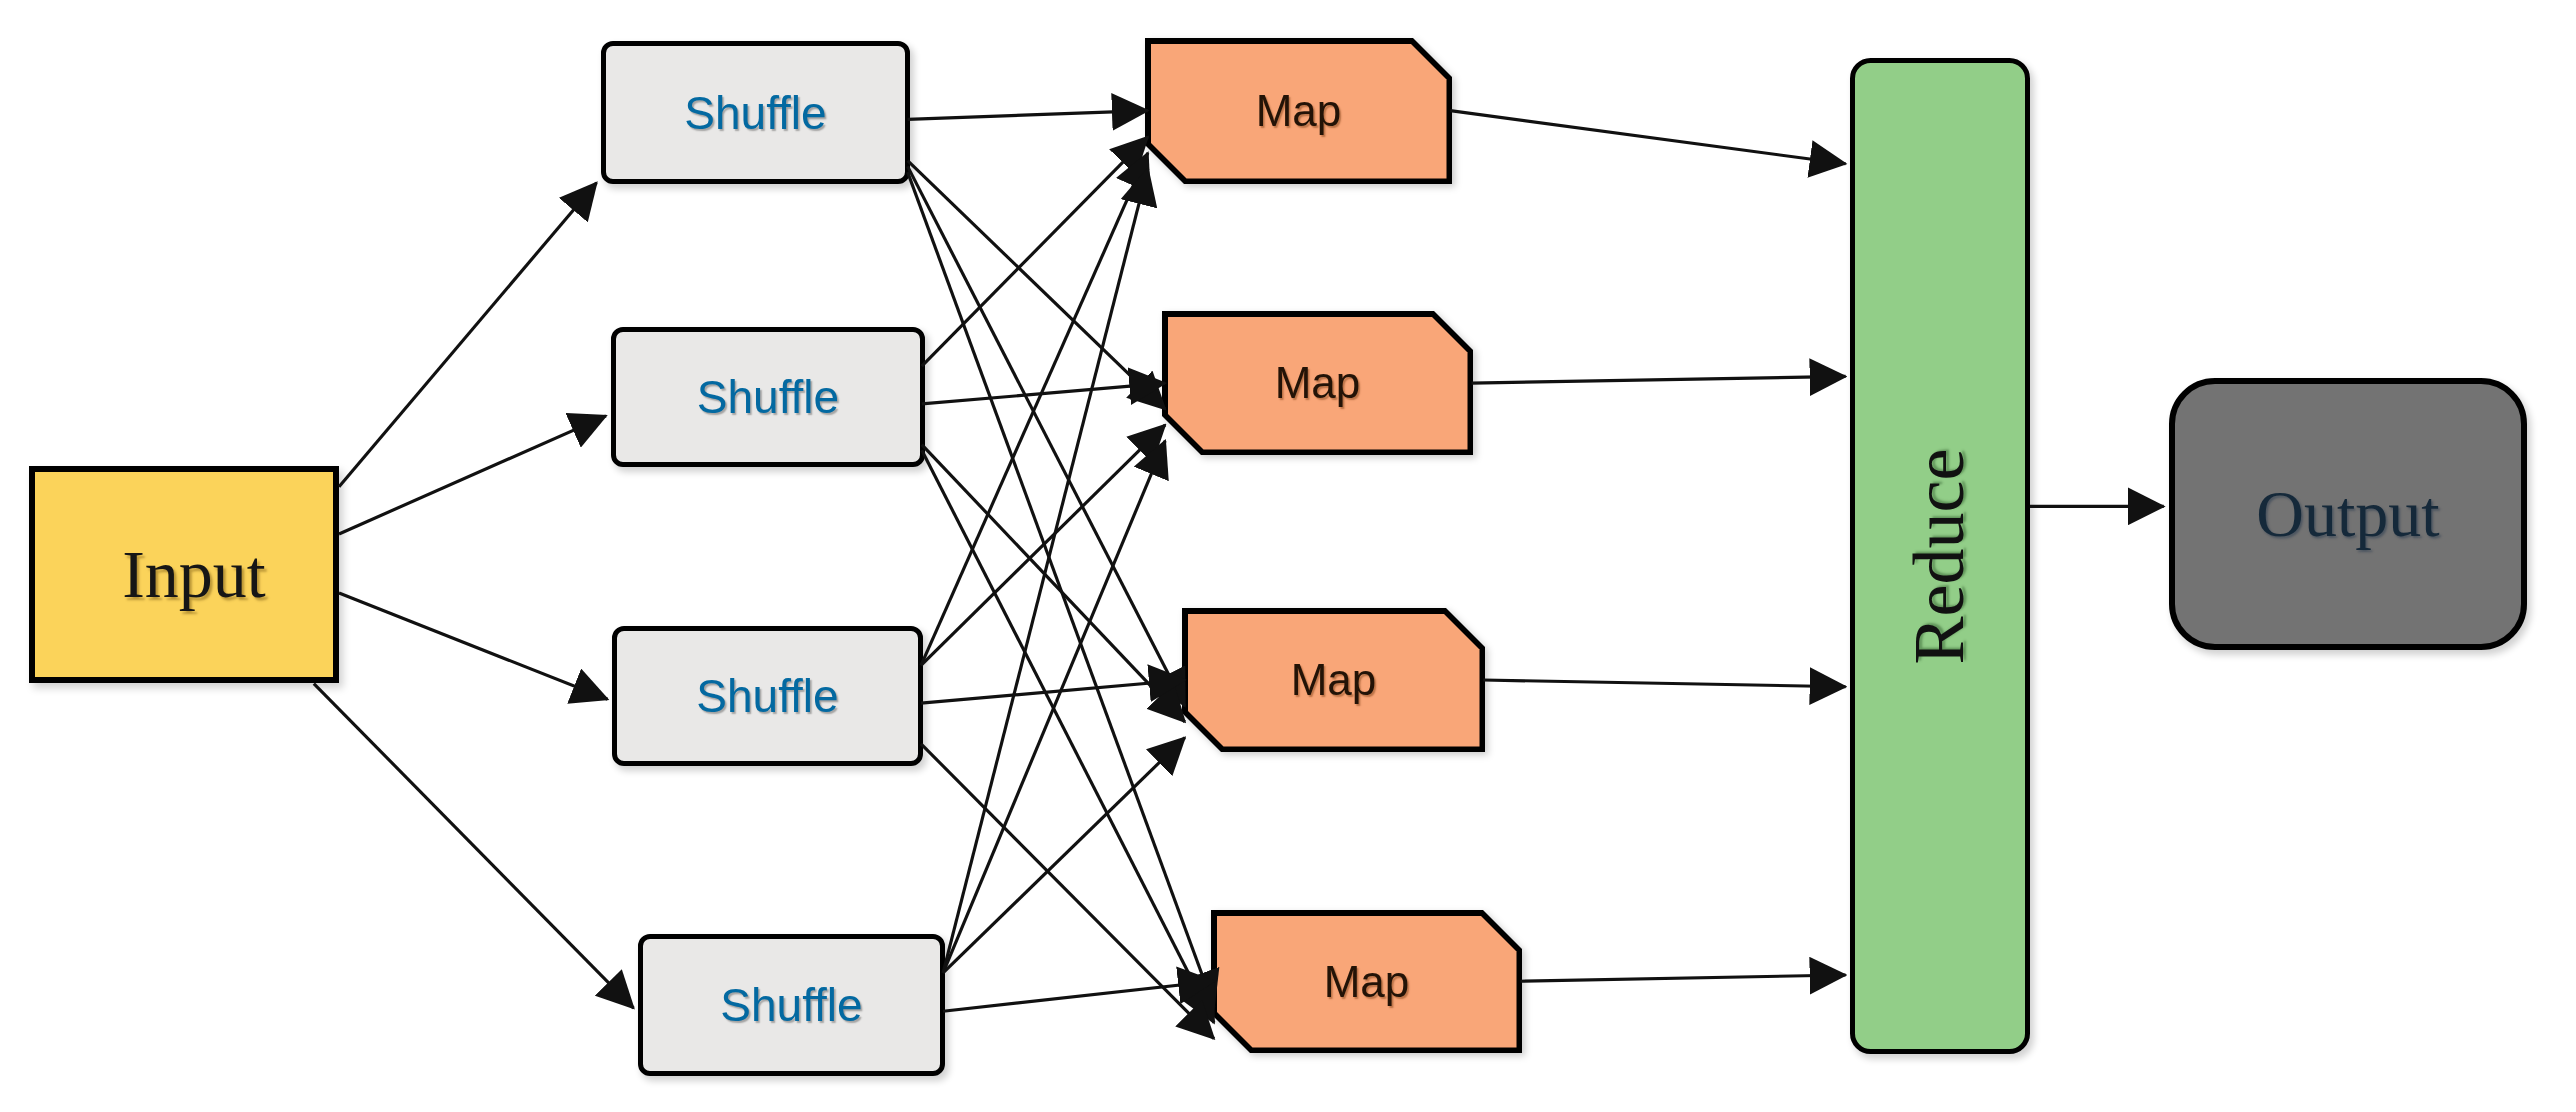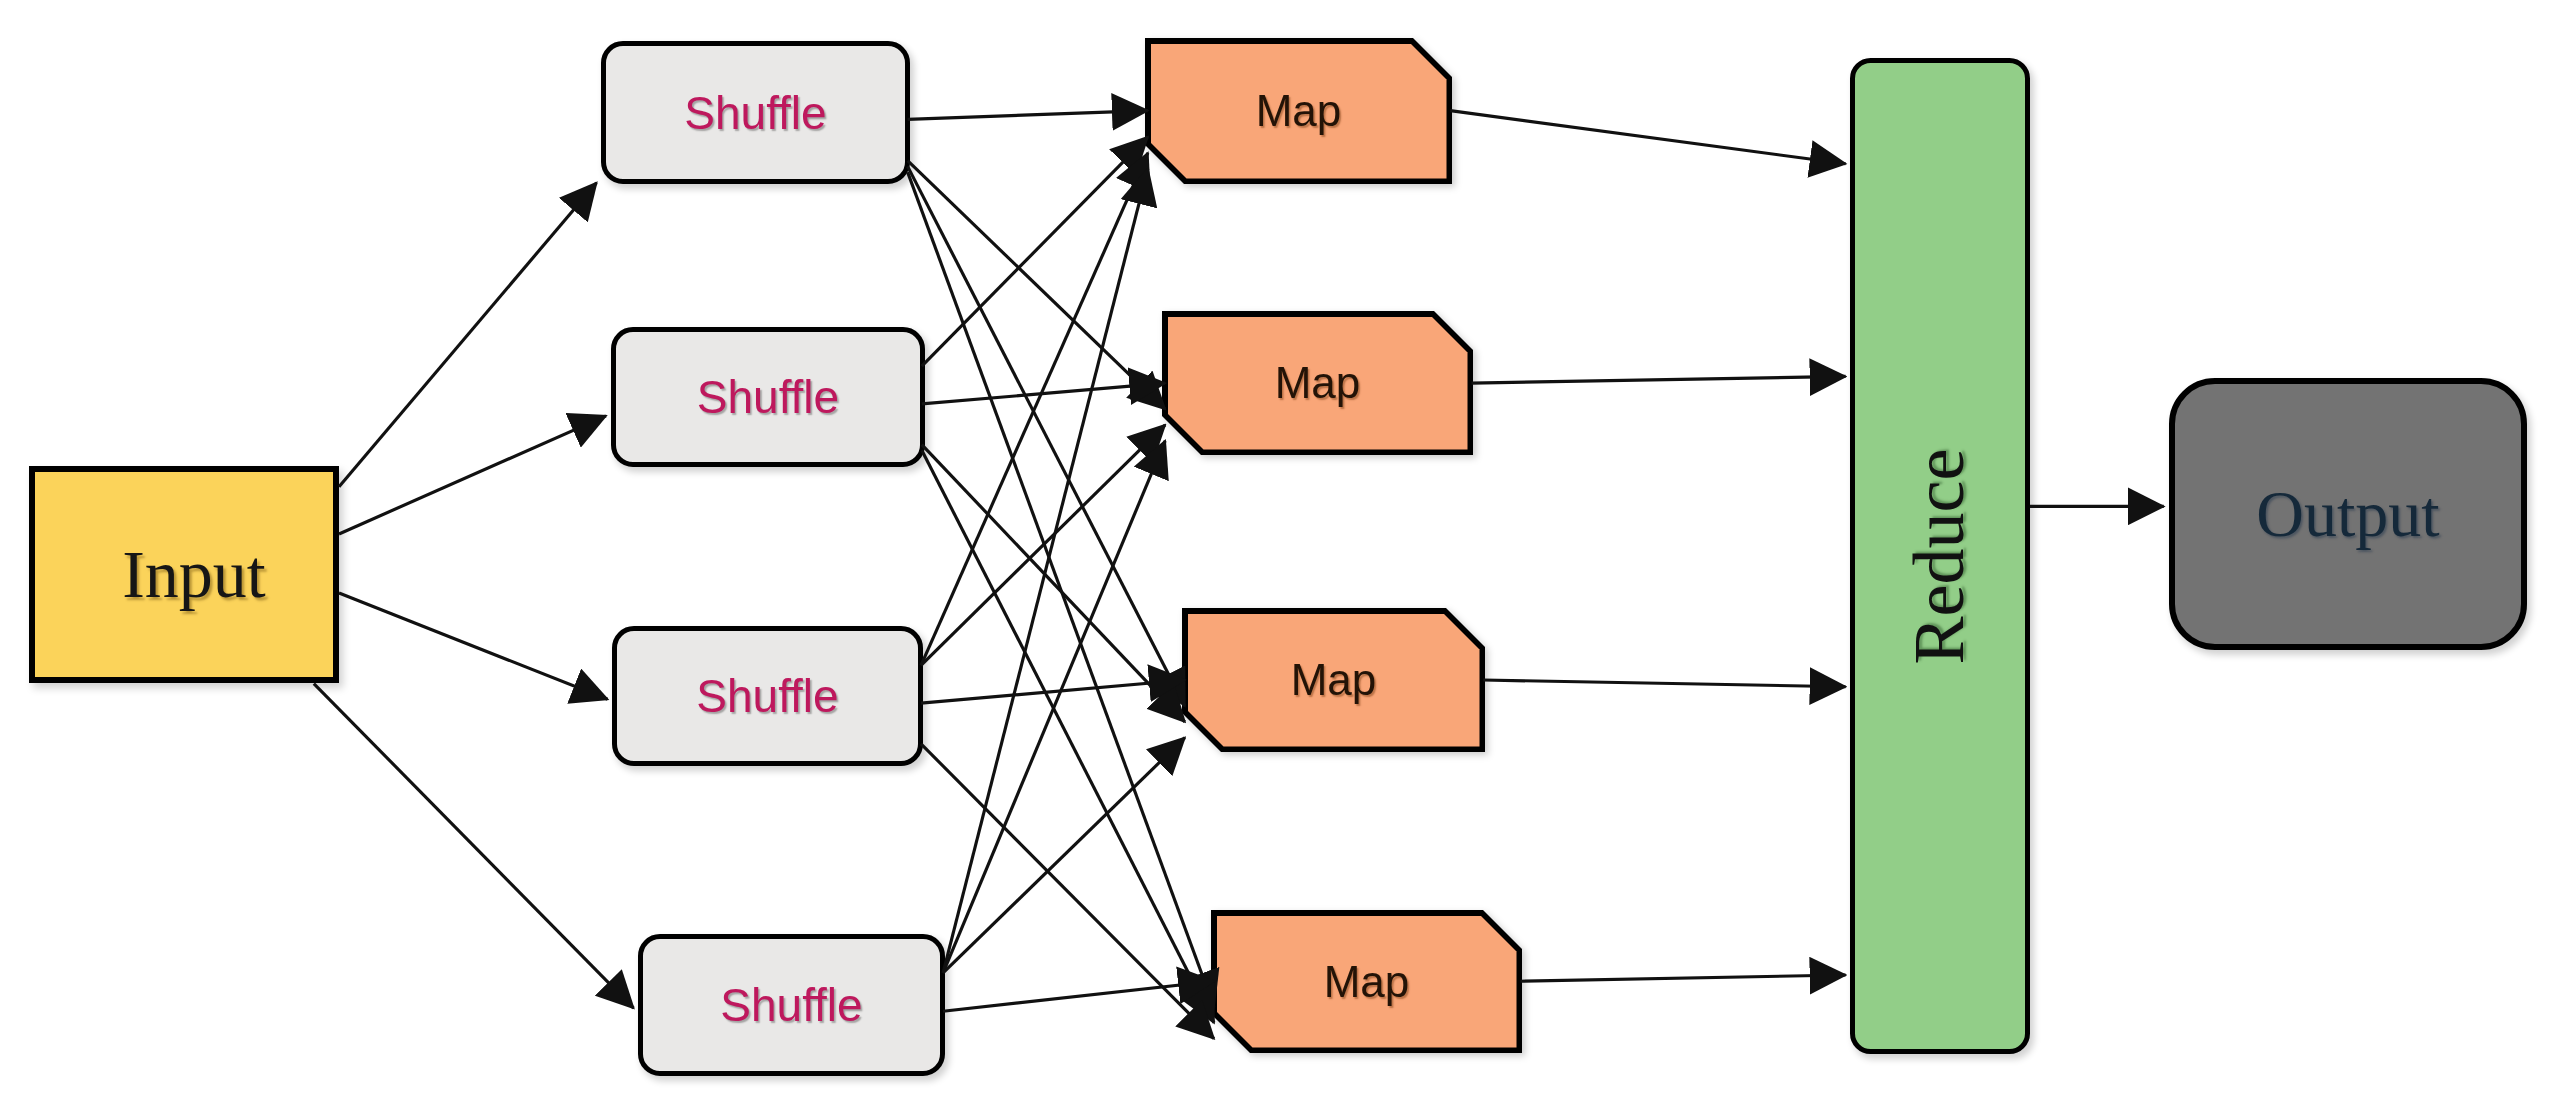--- a/index.html
+++ b/index.html
@@ -19,22 +19,22 @@
   .soft-shadow{box-shadow:3.9px 4.7px 7.9px rgba(0,0,0,0.18);}
   .input-box{
     border:6.3px solid #000;
     font-family:"Liberation Serif",serif;
     font-size:68px;color:#161616;
     text-shadow:2.4px 3.2px 2.4px rgba(90,60,0,0.40);
     padding-left:20px;
   }
   .shuffle-box{
     border:5.5px solid #000;
-    border-radius:22px;
-    font-size:46px;color:#be185d;
+    border-radius:12px;
+    font-size:46px;color:#0369a1;
     text-shadow:1.6px 2.4px 1.6px rgba(0,0,0,0.30);
   }
   .reduce-box{
     border:5.5px solid #000;
     border-radius:20.5px;
   }
   .reduce-label{
     font-family:"Liberation Serif",serif;
     font-size:72px;color:#111;
     transform:rotate(-90deg);

